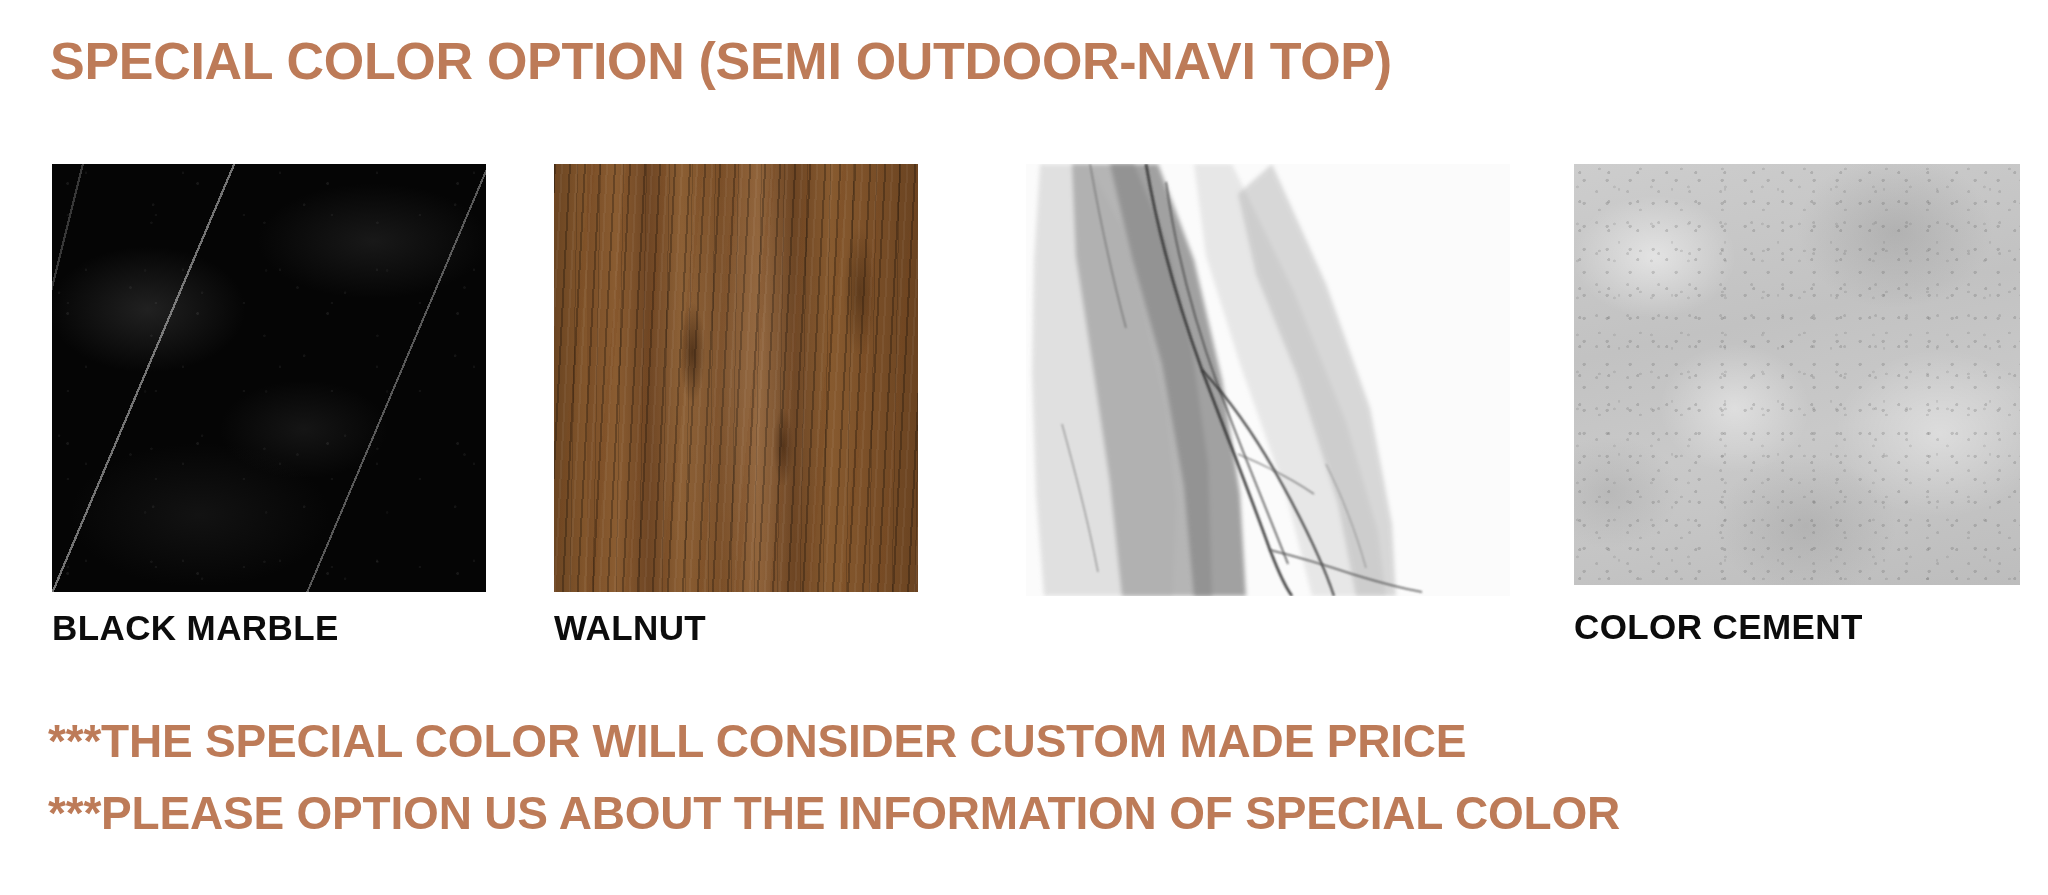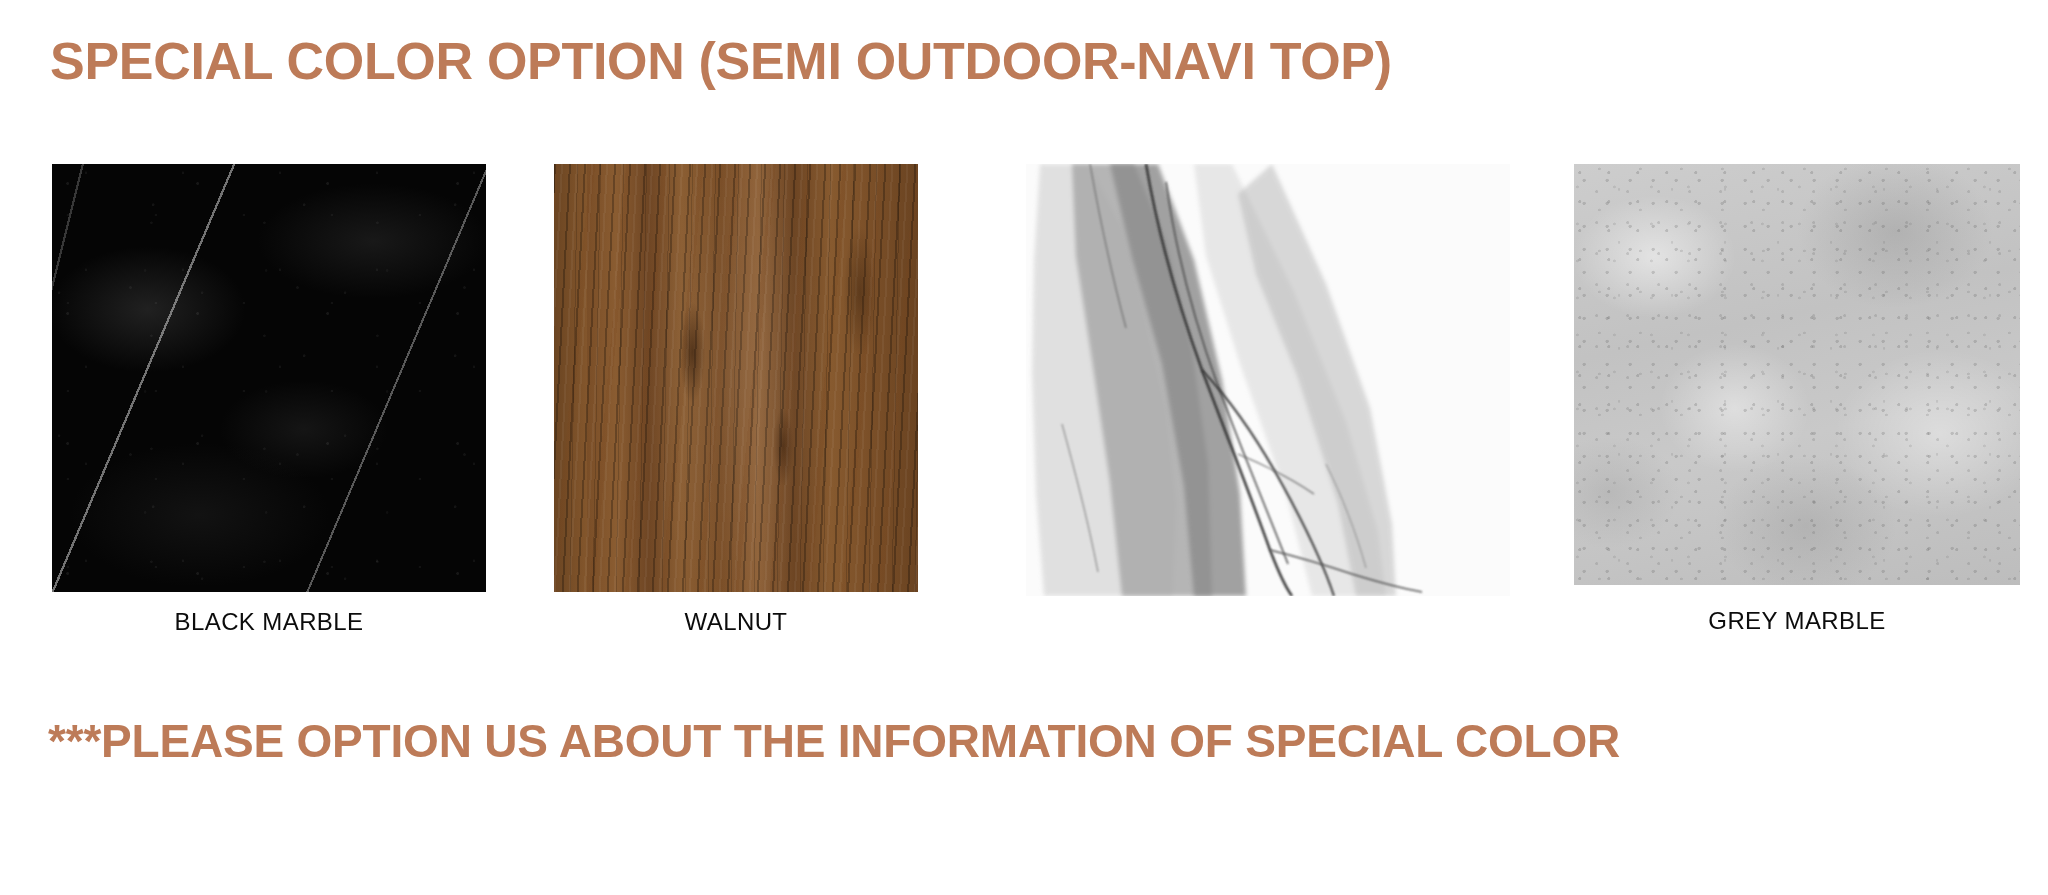--- a/index.html
+++ b/index.html
@@ -60,23 +60,22 @@
     width: 100%;
     height: 428px;
     position: relative;
     overflow: hidden;
   }
   .swatch-cell.c2 .swatch { height: 432px; }
   .swatch-cell.c3 .swatch { height: 421px; }
 
   .swatch-label {
     margin-top: 16px;
-    text-align: center;
-    font-size: 24px;
-    font-weight: 400;
+    font-size: 35px;
+    font-weight: 700;
     color: #0c0c0c;
     letter-spacing: 0.4px;
     white-space: nowrap;
   }
   .swatch-cell.c3 .swatch-label { margin-top: 22px; }
 
   
   .tex-black-marble {
     background:
       linear-gradient(113deg, transparent 0 29.4%, rgba(205,205,205,.55) 29.4% 29.8%, transparent 29.8% 100%),
@@ -242,22 +241,23 @@
           <path d="M212 290 C236 300 262 312 288 330" stroke="#666" stroke-width="1.1" fill="none" filter="url(#blurXS)"></path>
           <path d="M64 0 C74 56 86 112 100 164" stroke="#707070" stroke-width="1.2" fill="none" filter="url(#blurXS)"></path>
           <path d="M36 260 C48 304 62 356 72 408" stroke="#7a7a7a" stroke-width="1" fill="none" filter="url(#blurXS)"></path>
           <path d="M300 300 C316 332 330 368 340 404" stroke="#8a8a8a" stroke-width="1" fill="none" filter="url(#blurXS)"></path>
         </svg>
       </div>
     </div>
 
     <div class="swatch-cell c3">
       <div class="swatch tex-grey-cement"></div>
-      <div class="swatch-label">GREY MARBLE</div>
+      <div class="swatch-label">COLOR CEMENT</div>
     </div>
 
   </div>
 
   <div class="notes">
+    <div class="note-line">***THE SPECIAL COLOR WILL CONSIDER CUSTOM MADE PRICE</div>
     <div class="note-line">***PLEASE OPTION US ABOUT THE INFORMATION OF SPECIAL COLOR</div>
   </div>
 
 </div>
 
 </body></html>

